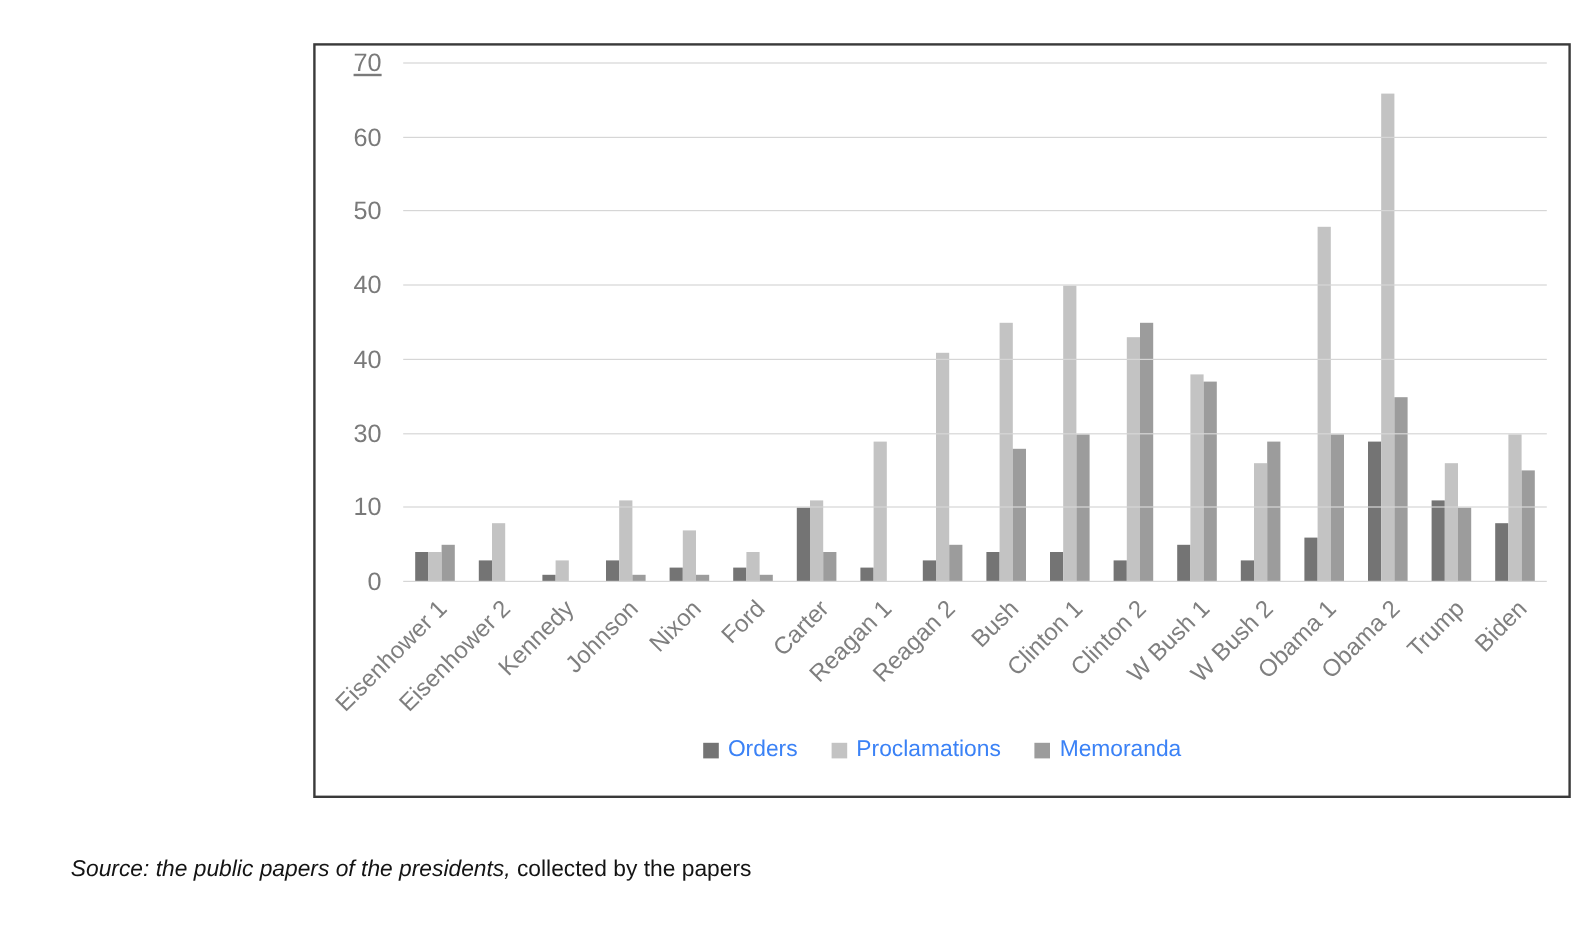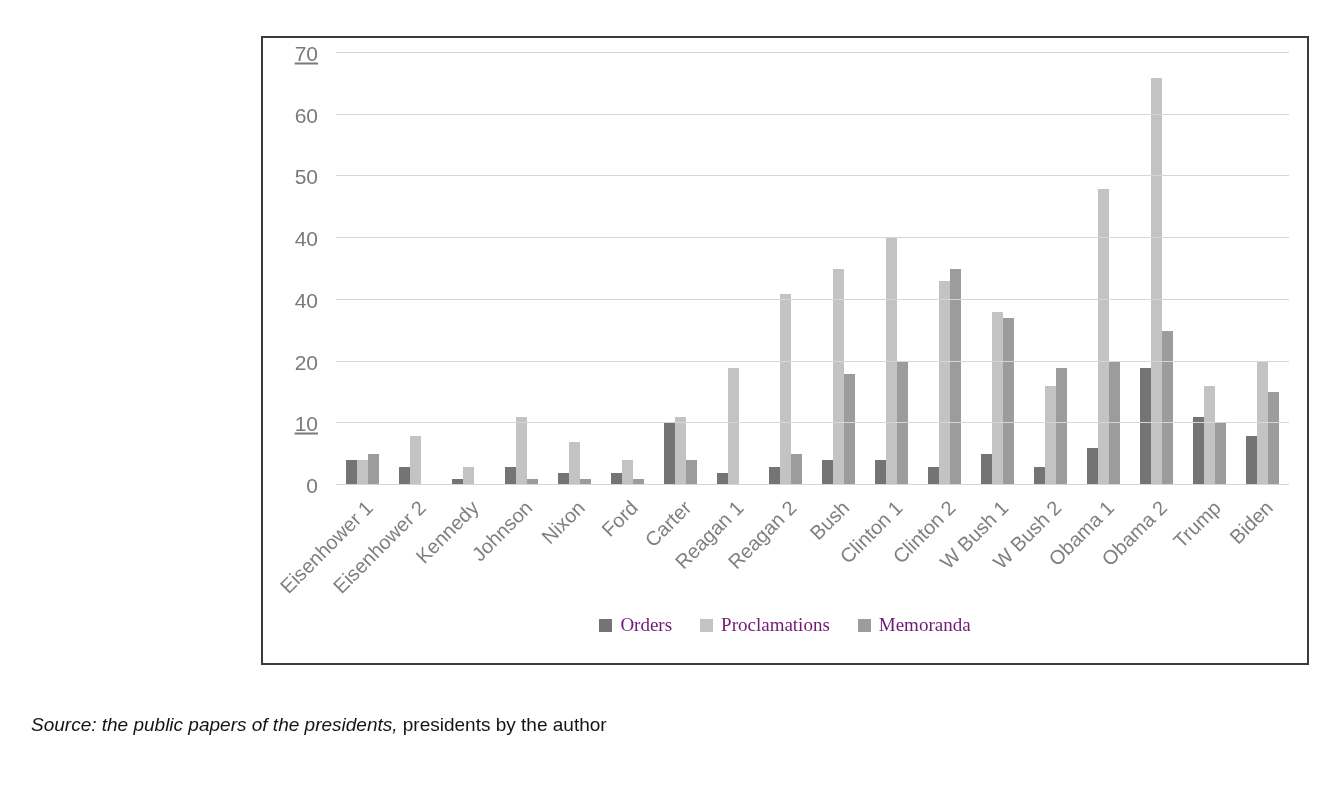--- a/index.html
+++ b/index.html
@@ -23,26 +23,26 @@
   .xlabel-strip { position:absolute; left:73px; top:453px; width:953px; height:150px; pointer-events:none; }
   .xlabel {
     position:absolute; top:6px; white-space:nowrap;
     font-size:20px; color:#7f7f7f; line-height:1;
     transform:rotate(-45deg); transform-origin:100% 0%;
   }
 
   .legend { position:absolute; left:0; right:0; top:576px; display:flex; justify-content:center; gap:28px; }
   .legend-item { display:flex; align-items:center; gap:8px; }
   .swatch { width:13px; height:13px; }
-  .legend-label { font-size:19px; color:#701a75;font-family:Liberation Serif, serif; }
+  .legend-label { font-size:19px; color:#3b82f6; }
 
   .caption { position:absolute; left:31px; top:683px; font-size:23px; color:#141414; }
   .caption .fig-label { font-weight:bold; margin-right:10px; }
   .source { position:absolute; left:31px; top:714px; font-size:19px; color:#141414; }
-  .source .ital { font-style:italic; }
+  .source .ital { font-style:italic;margin-left:28px; }
 </style>
 </head>
 <body>
 
 <div class="page">
 
   <div class="chart-frame">
     <div class="plot-area">
 
       <div class="groups">
@@ -133,23 +133,23 @@
           </div>
           <div class="group">
             <div class="bar" style="height: 11.4286%; background: rgb(116, 116, 116);"></div>
             <div class="bar" style="height: 28.5714%; background: rgb(195, 195, 195);"></div>
             <div class="bar" style="height: 21.4286%; background: rgb(156, 156, 156);"></div>
           </div>
         </div>
     <div class="gridline" style="bottom: 0%;"></div>
         <div class="ytick" style="bottom: 0%;">0</div>
         <div class="gridline" style="bottom: 14.2857%;"></div>
-        <div class="ytick" style="bottom: 14.2857%; text-decoration: underline;">10</div>
+        <div class="ytick" style="bottom: 14.2857%;">10</div>
         <div class="gridline" style="bottom: 28.5714%;"></div>
-        <div class="ytick" style="bottom: 28.5714%;">20</div>
+        <div class="ytick" style="bottom: 28.5714%;">30</div>
         <div class="gridline" style="bottom: 42.8571%;"></div>
         <div class="ytick" style="bottom: 42.8571%;">40</div>
         <div class="gridline" style="bottom: 57.1429%;"></div>
         <div class="ytick" style="bottom: 57.1429%;">40</div>
         <div class="gridline" style="bottom: 71.4286%;"></div>
         <div class="ytick" style="bottom: 71.4286%; margin-top: 13px;">50</div>
         <div class="gridline" style="bottom: 85.7143%;"></div>
         <div class="ytick" style="bottom: 85.7143%;">60</div>
         <div class="gridline" style="bottom: 100%;"></div>
         <div class="ytick" style="bottom: 100%; text-decoration: underline;">70</div>
@@ -185,16 +185,16 @@
         </div>
         <div class="legend-item">
           <span class="swatch" style="background: rgb(156, 156, 156);"></span>
           <span class="legend-label">Memoranda</span>
         </div>
       </div>
   </div>
 
 
   <div class="source">
-    <span class="ital">Source: the public papers of the presidents,</span><span> presidents by the author</span>
+    <span class="ital">Source: the public papers of the presidents,</span><span> collected by the papers</span>
   </div>
 
 </div>
 
 </body></html>

